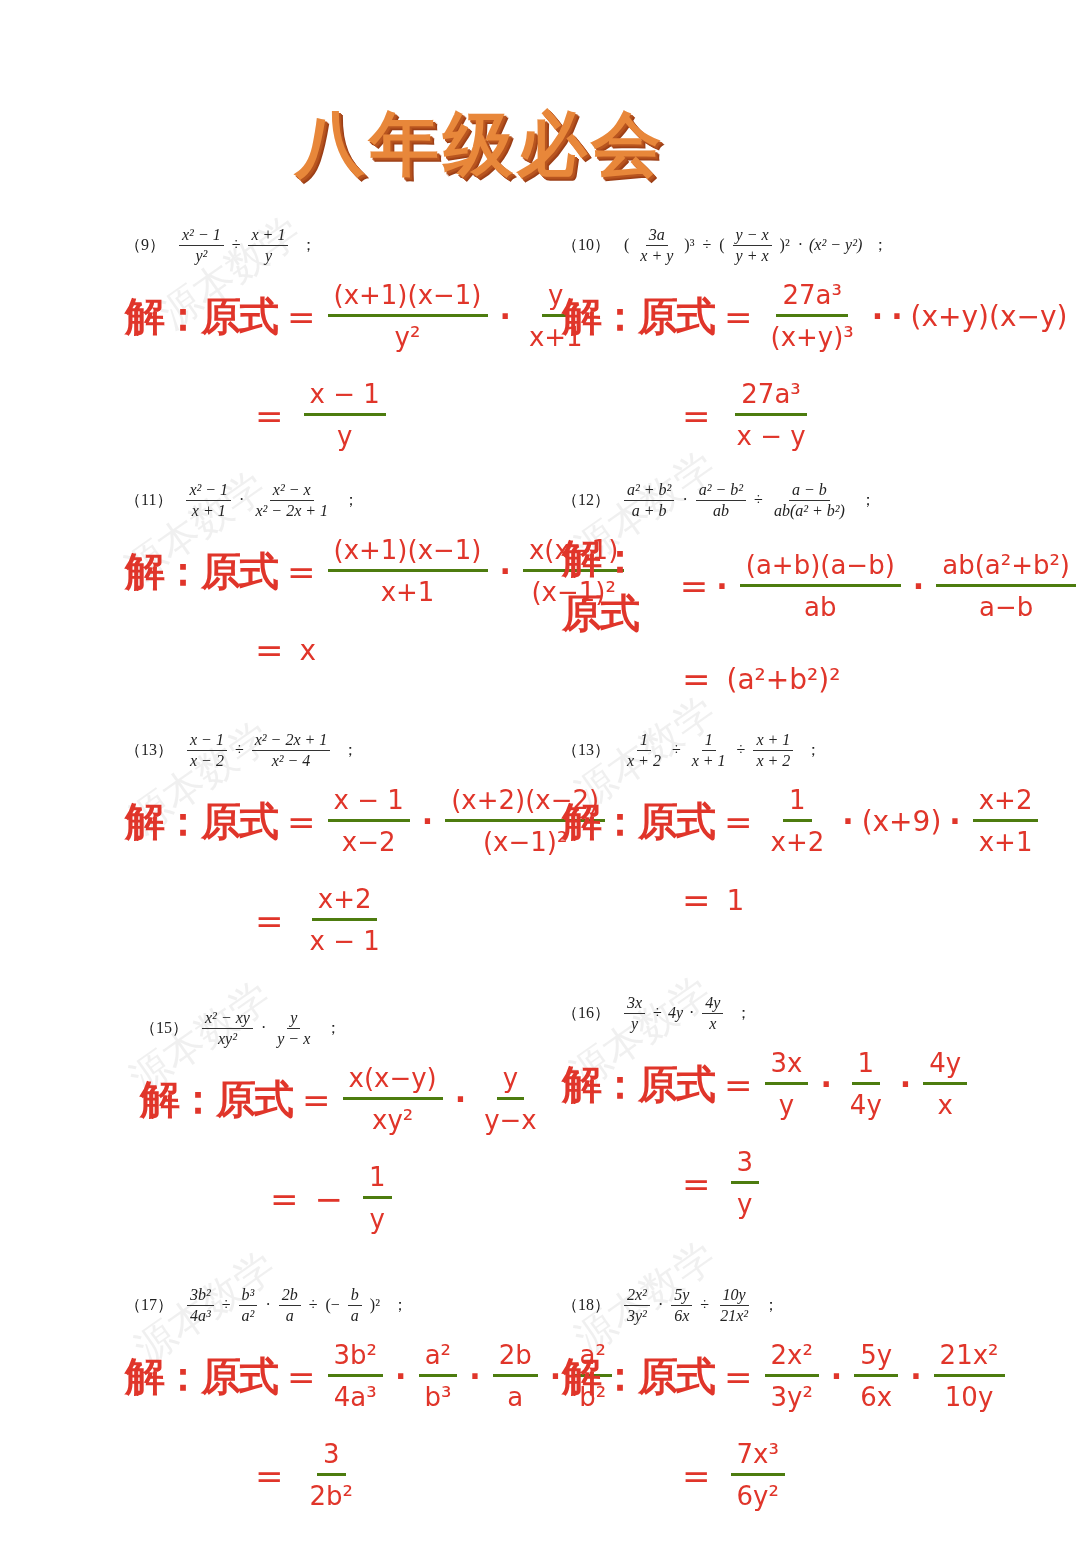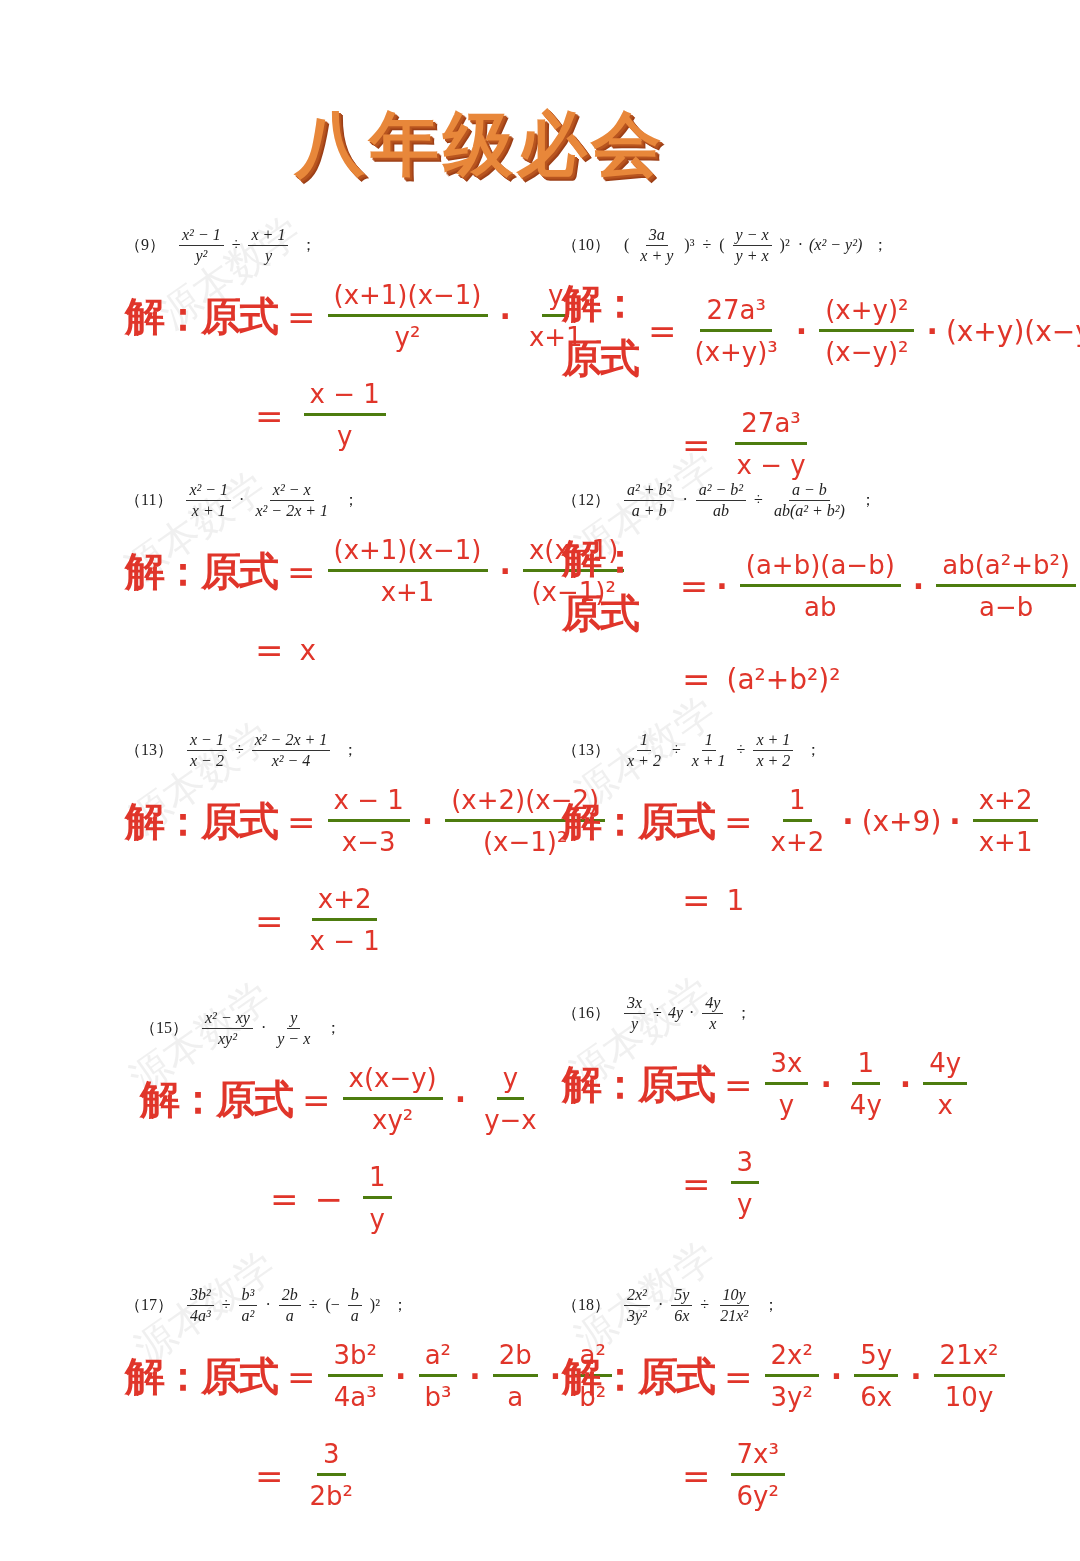--- a/index.html
+++ b/index.html
@@ -114,24 +114,20 @@
       <span class="semi">；</span>
     </div>
     <div class="solve-line hw">
       <span class="solve-prefix">解：原式</span>
       <span class="eq">=</span>
       <span class="hfrac">
         <span class="n">27a³</span>
         <span class="d">(x+y)³</span>
       </span>
       <span class="hop">·</span>
-      <span class="hfrac">
-        <span class="n">(x+y)²</span>
-        <span class="d">(x−y)²</span>
-      </span>
       <span class="hop">·</span>
       <span class="hexpr">(x+y)(x−y)</span>
     </div>
     <div class="result-line hw" style="padding-left: 120px;">
       <span class="eq">=</span>
       <span class="hfrac">
         <span class="n">27a³</span>
         <span class="d">x − y</span>
       </span>
     </div>
@@ -218,21 +214,21 @@
         <span class="n">x² − 2x + 1</span>
         <span class="d">x² − 4</span>
       </span>
       <span class="semi">；</span>
     </div>
     <div class="solve-line hw">
       <span class="solve-prefix">解：原式</span>
       <span class="eq">=</span>
       <span class="hfrac">
         <span class="n">x − 1</span>
-        <span class="d">x−3</span>
+        <span class="d">x−2</span>
       </span>
       <span class="hop">·</span>
       <span class="hfrac">
         <span class="n">(x+2)(x−2)</span>
         <span class="d">(x−1)²</span>
       </span>
     </div>
     <div class="result-line hw" style="padding-left: 130px;">
       <span class="eq">=</span>
       <span class="hfrac">

